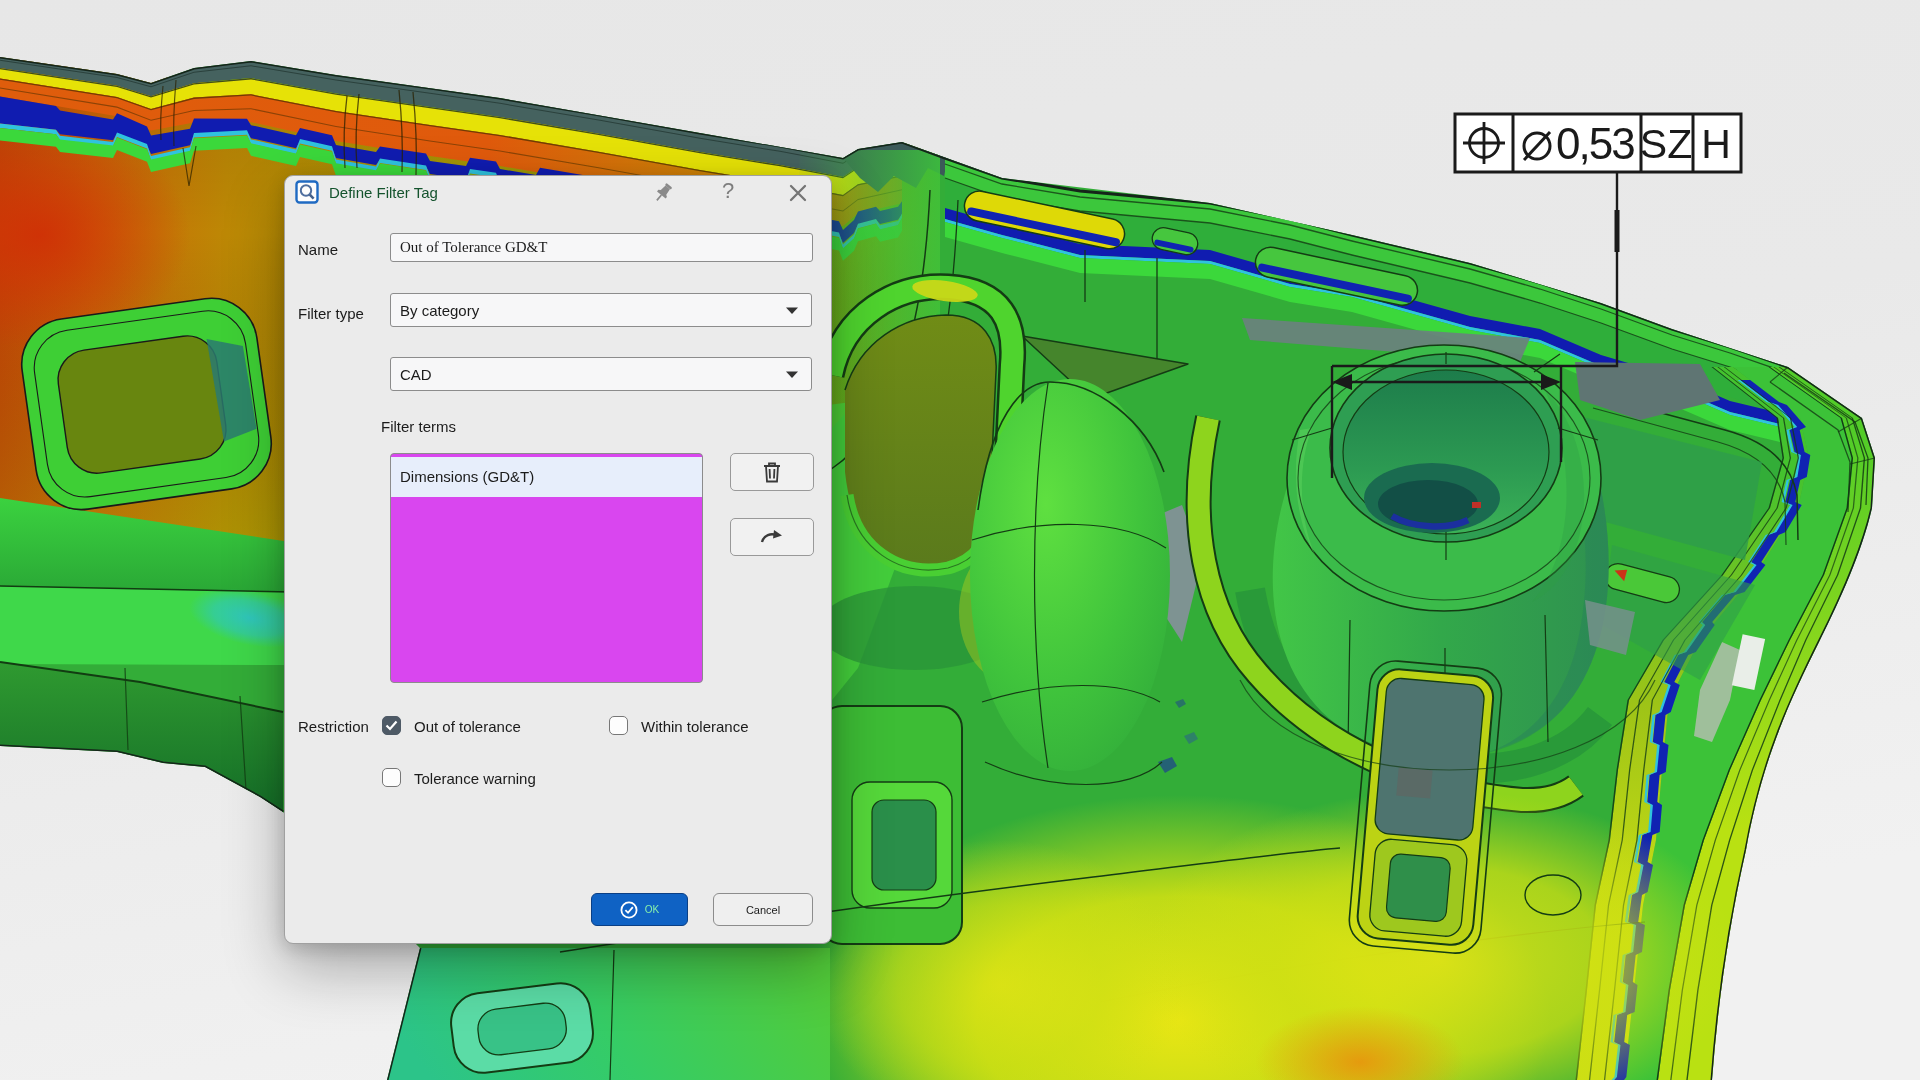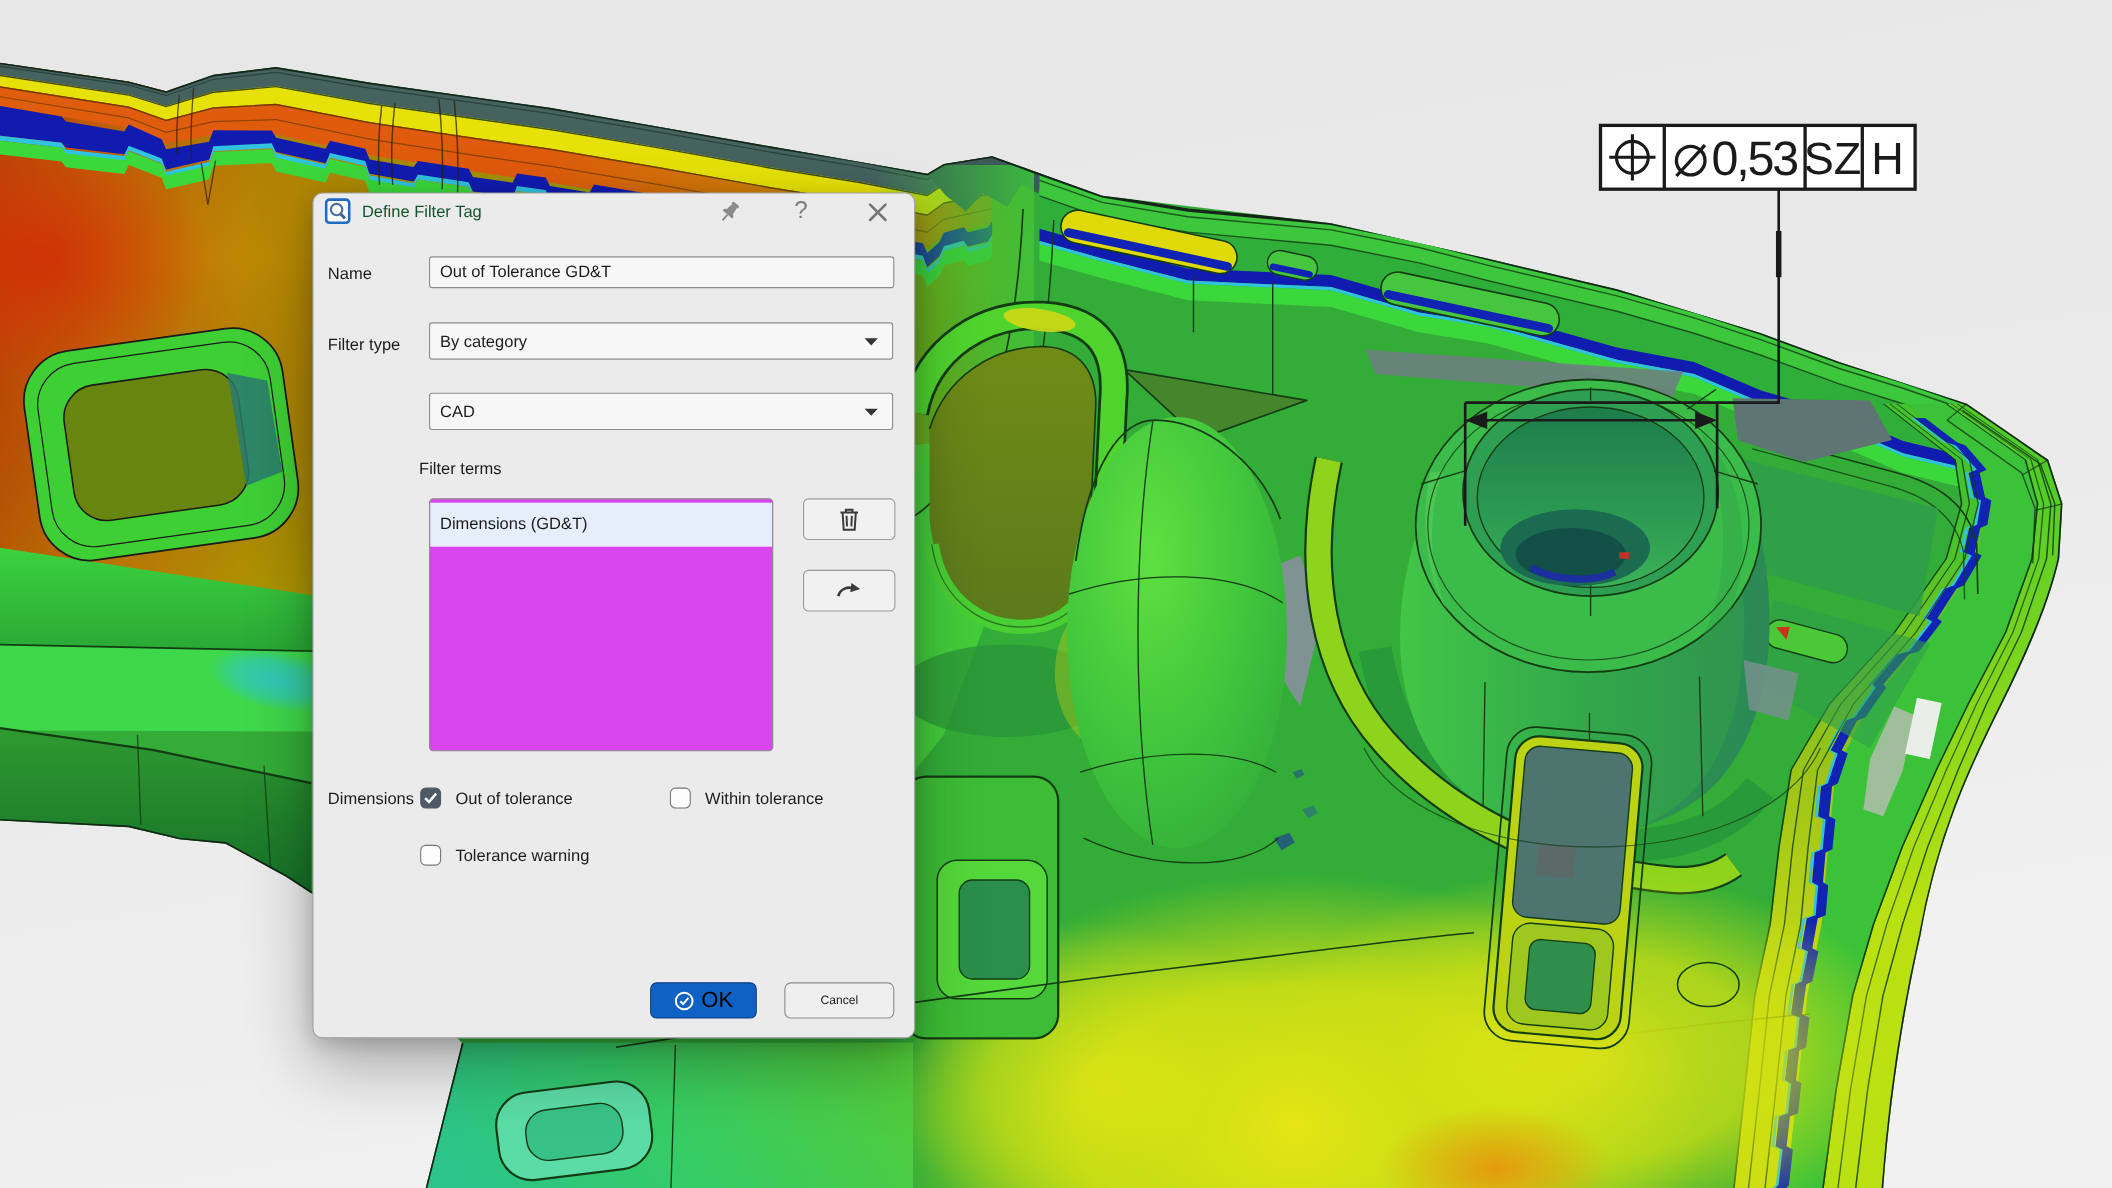--- a/index.html
+++ b/index.html
@@ -7,33 +7,33 @@
   border:1px solid #a0a0a0;border-radius:9px;
   box-shadow:0 24px 60px rgba(0,0,0,0.3),0 5px 18px rgba(0,0,0,0.16)}
 .titlebar{position:absolute;left:0;top:0;width:100%;height:40px}
 .mag{position:absolute;left:10px;top:4px}
 .title{position:absolute;left:44px;top:8px;font-size:15px;color:#14532d}
 .pin{position:absolute;left:365px;top:4px}
 .qm{position:absolute;left:437px;top:2px;font-size:22px;color:#7d7d7d}
 .cls{position:absolute;left:500px;top:4px}
 .lab{position:absolute;font-size:15px;color:#1b1b1b;white-space:nowrap;transform:translateY(2px)}
 .field{position:absolute;background:#f7f7f8;border:1px solid #8c8c8c;border-radius:3px;
-  font-family:Liberation Sans, sans-serif;font-size:15px;color:#1b1b1b;padding:0 0 0 9px;outline:none}
+  font-family:Liberation Serif, serif;font-size:15px;color:#1b1b1b;padding:0 0 0 9px;outline:none}
 .combo{position:absolute;box-sizing:border-box;background:#f7f7f8;border:1px solid #8c8c8c;border-radius:3px;
   font-size:15px;color:#1b1b1b;display:flex;align-items:center;justify-content:space-between;
   padding:0 12px 0 9px}
 .listbox{position:absolute;background:#d946ef;border:1px solid #8c8c8c;border-radius:4px;overflow:hidden}
 .lsel{margin-top:3px;height:40px;line-height:40px;background:#e7eefb;font-size:15px;color:#1b1b1b;padding-left:9px}
 .sqbtn{position:absolute;width:84px;height:38px;background:#f1f1f1;border:1px solid #999;
   border-radius:5px;display:flex;align-items:center;justify-content:center;box-sizing:border-box}
 .cb{position:absolute;width:19px;height:19px;border:1.6px solid #777;border-radius:5px;background:#fdfdfd;
   box-sizing:border-box;display:flex;align-items:center;justify-content:center}
 .cb.on{background:#4e5a66;border-color:#4e5a66}
 .okbtn{position:absolute;left:306px;top:717px;width:97px;height:33px;background:#0f62c4;
-  border:1px solid #0a3f85;border-radius:6px;color:#000000;font-size:20px;display:flex;
+  border:1px solid #0a3f85;border-radius:6px;color:#86efac;font-size:10px;display:flex;
   align-items:center;justify-content:center;gap:7px;box-sizing:border-box}
 .cancelbtn{position:absolute;left:428px;top:717px;width:100px;height:33px;background:#efefef;
   border:1px solid #8c8c8c;border-radius:6px;color:#1b1b1b;font-size:11px;display:flex;
   align-items:center;justify-content:center;box-sizing:border-box}
 </style></head>
 <body>
 <div id="root">
 <svg width="1920" height="1080" viewBox="0 0 1920 1080" style="position:absolute;left:0;top:0">
 <defs>
 <linearGradient id="bg" x1="0" y1="0" x2="0.3" y2="1">
@@ -347,21 +347,21 @@
       <path d="M 8.6,9 L 9,18.5 M 13.4,9 L 13,18.5"></path>
           </g>
     </svg>
   </div>
   <div class="sqbtn" style="left:445px;top:342px">
     <svg width="26" height="18" viewBox="0 0 26 18">
       <path d="M 3,14 C 5,7 12,5 17,7" fill="none" stroke="#3a3a3a" stroke-width="2.4"></path>
       <path d="M 15,2 L 23,7.5 L 14,10.5 Z" fill="#3a3a3a"></path>
     </svg>
   </div>
-  <span class="lab" style="left:13px;top:540px">Dimensions</span>
+  <span class="lab" style="left:13px;top:540px">Restriction</span>
   <div class="cb on" style="left:97px;top:540px">
         <svg width="13" height="11" viewBox="0 0 13 11">
           <path d="M 1.5,5.5 L 5,9 L 11.5,1.5" fill="none" stroke="#fff" stroke-width="2.2"></path>
         </svg>
       </div>
   <span class="lab" style="left:129px;top:540px">Out of tolerance</span>
   <div class="cb" style="left:324px;top:540px"></div>
   <span class="lab" style="left:356px;top:540px">Within tolerance</span>
   <div class="cb" style="left:97px;top:592px"></div>
   <span class="lab" style="left:129px;top:592px">Tolerance warning</span>

